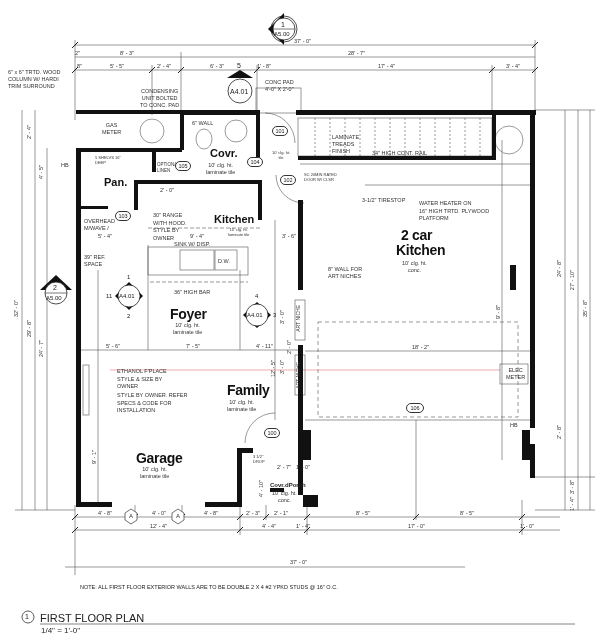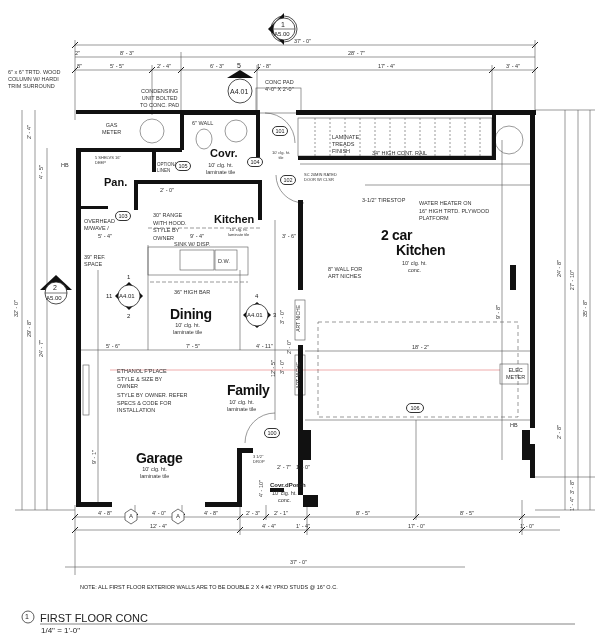--- a/index.html
+++ b/index.html
@@ -374,36 +374,36 @@
 <div class="t sub" style="left:206px;top:162px;line-height:7px;">
   <div>10' clg. ht.</div>
     <div>laminate tile</div>
 </div>
 <span class="t room-sm" style="left:104px;top:177px;">Pan.</span>
 <span class="t room-sm" style="left:214px;top:214px;">Kitchen</span>
 <div class="t sub" style="left:228px;top:227px;line-height:5px;font-size:4px;">
   <div>10' clg. ht.</div>
     <div>laminate tile</div>
 </div>
-<span class="t room" style="left:170px;top:307px;">Dining</span>
+<span class="t room" style="left:170px;top:307px;">Foyer</span>
 <div class="t sub" style="left:173px;top:322px;line-height:7px;">
   <div>10' clg. ht.</div>
     <div>laminate tile</div>
 </div>
 <span class="t room" style="left:227px;top:383px;">Family</span>
 <div class="t sub" style="left:227px;top:399px;line-height:7px;">
   <div>10' clg. ht.</div>
     <div>laminate tile</div>
 </div>
 <span class="t room" style="left:136px;top:451px;">Garage</span>
 <div class="t sub" style="left:140px;top:466px;line-height:7px;">
   <div>10' clg. ht.</div>
     <div>laminate tile</div>
 </div>
-<span class="t room" style="left:381px;top:228px;">2 car</span>
+<span class="t room" style="left:401px;top:228px;">2 car</span>
 <span class="t room" style="left:396px;top:243px;">Kitchen</span>
 <div class="t sub" style="left:402px;top:260px;line-height:7px;">
   <div>10' clg. ht.</div>
     <div>conc.</div>
 </div>
 <span class="t" style="left:270px;top:482px;font-size:6px;font-weight:bold;">Covr.dPorch</span>
 <div class="t sub" style="left:272px;top:490px;line-height:7px;">
   <div>10' clg. ht.</div>
     <div>conc.</div>
 </div>
@@ -415,14 +415,14 @@
 <span class="tag" style="left:264px;top:428px;width:14px;">100</span>
 <span class="tag" style="left:272px;top:126px;width:14px;">101</span>
 <span class="tag" style="left:280px;top:175px;width:14px;">102</span>
 <span class="tag" style="left:115px;top:211px;width:14px;">103</span>
 <span class="tag" style="left:247px;top:157px;width:14px;">104</span>
 <span class="tag" style="left:175px;top:161px;width:14px;">105</span>
 <span class="tag" style="left:406px;top:403px;width:16px;">106</span>
 
 <span class="t" style="left:80px;top:585px;font-size:5.5px;">NOTE: ALL FIRST FLOOR EXTERIOR WALLS ARE TO BE DOUBLE 2 X 4 #2 YPKD STUDS @ 16" O.C.</span>
 <span class="t" style="left:25px;top:613px;font-size:7px;">1</span>
-<span class="t title" style="left:40px;top:613px;">FIRST FLOOR CONC</span>
+<span class="t title" style="left:40px;top:613px;">FIRST FLOOR PLAN</span>
 <span class="t scale" style="left:41px;top:627px;">1/4" = 1'-0"</span>
 
 </body></html>

